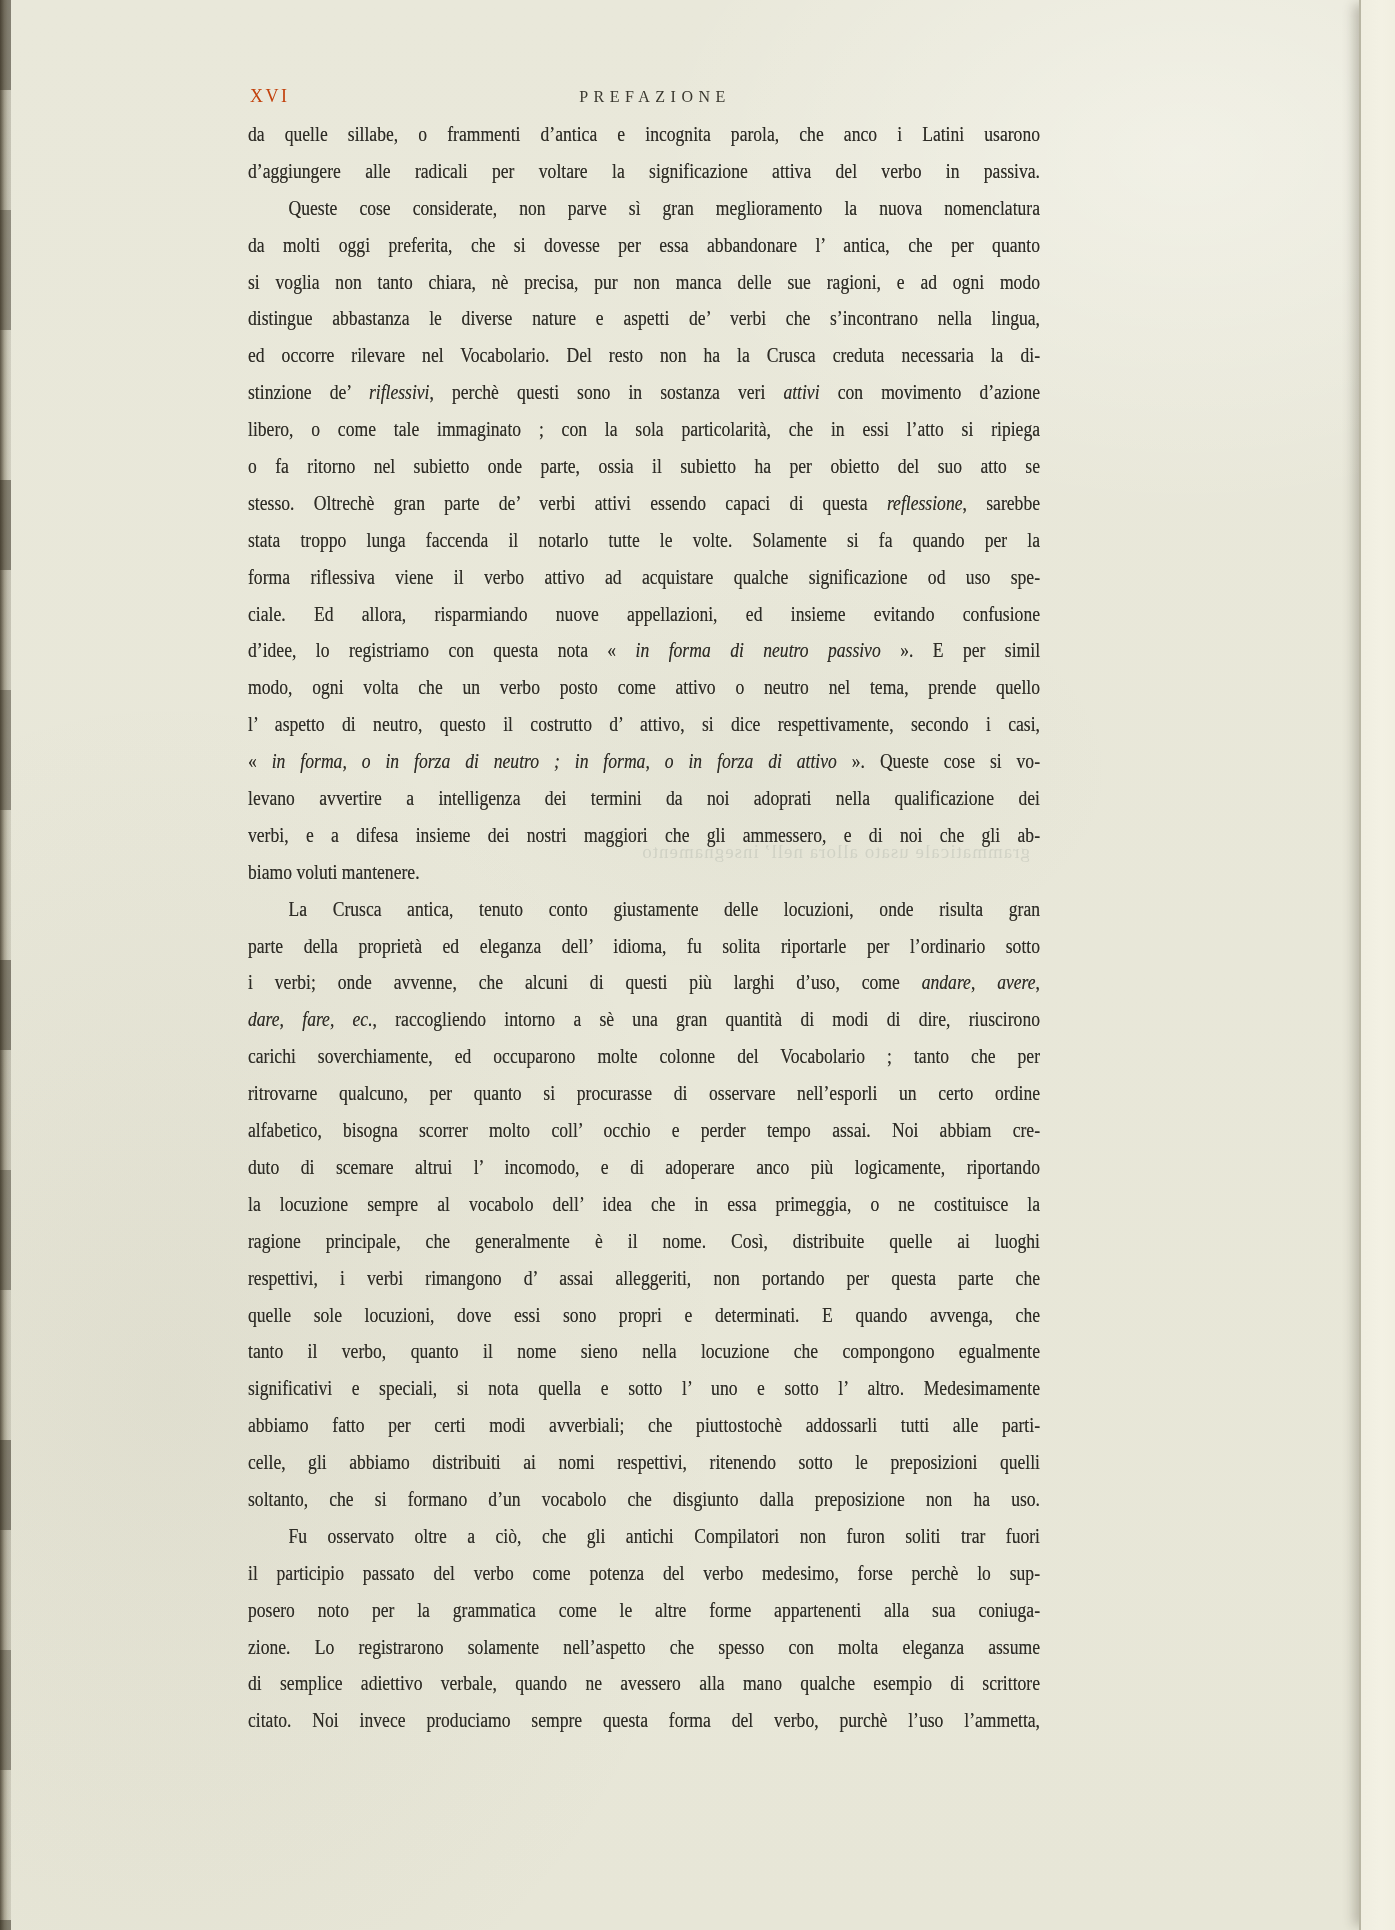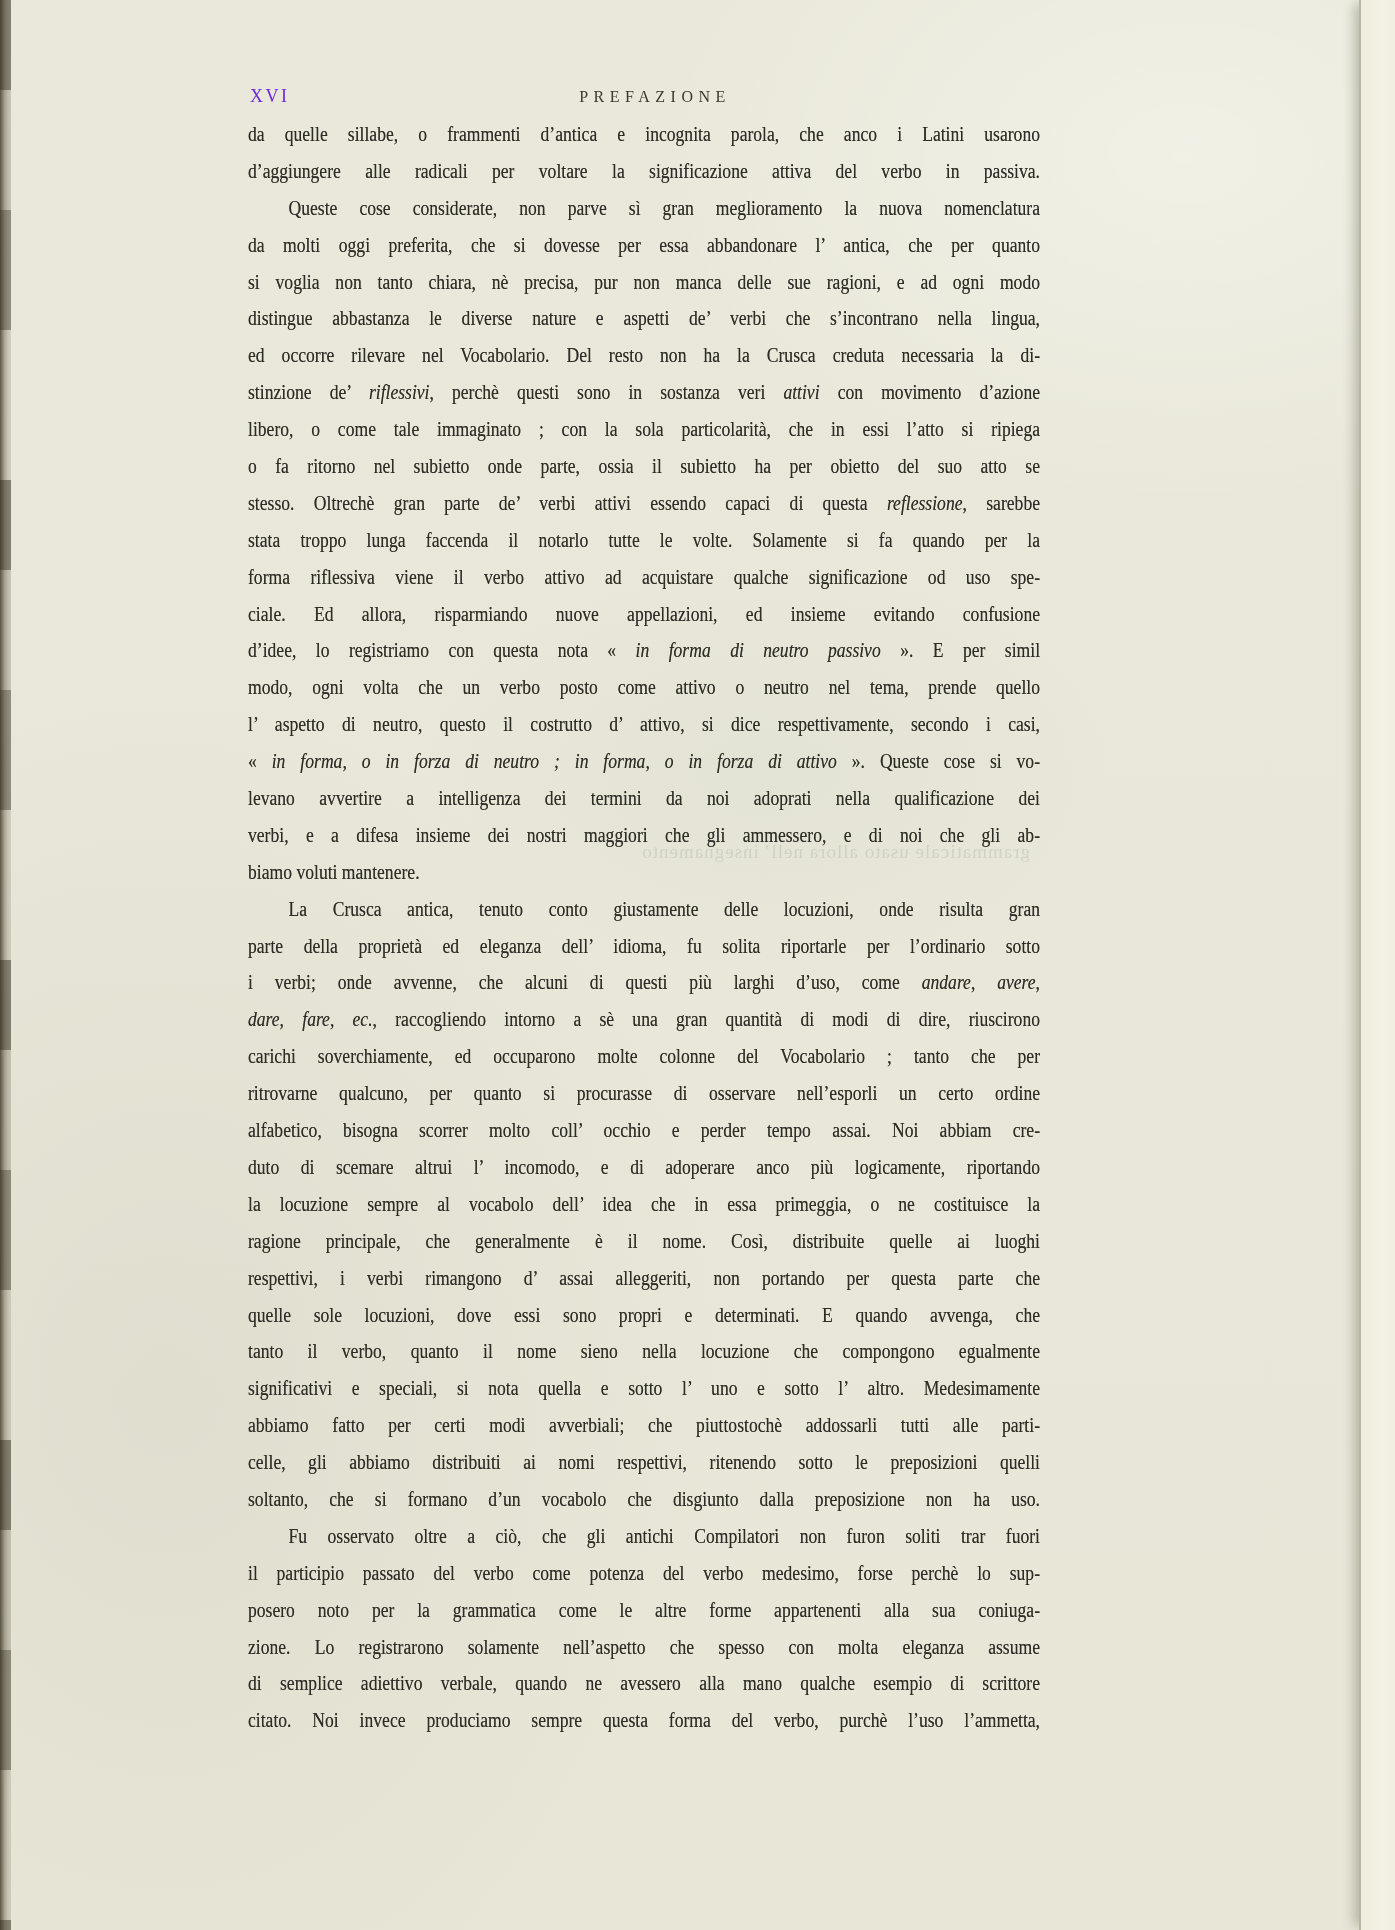--- a/index.html
+++ b/index.html
@@ -27,21 +27,21 @@
 
   .right-strip {
     position: absolute; right: 0; top: 0; bottom: 0; width: 34px;
     background: linear-gradient(to right, #efede0, #f3f1e4 60%, #f1efe1);
     border-left: 2px solid rgba(118,112,92,0.45);
     box-shadow: -9px 0 12px -4px rgba(60,55,40,0.28);
   }
 
   .folio {
     position: absolute; top: 86px; left: 250px;
-    font-size: 18px; letter-spacing: 2.5px; color: #6d28d9;
+    font-size: 18px; letter-spacing: 2.5px; color: #c2410c;
   }
   .running-title {
     position: absolute; top: 88px; left: 259px; width: 792px;
     text-align: center;
     font-size: 16px; letter-spacing: 5.5px; color: #3a382f;
   }
 
   .text-block {
     position: absolute; left: 248px; top: 116px; width: 900px;
     transform: scaleX(0.88); transform-origin: left top;

